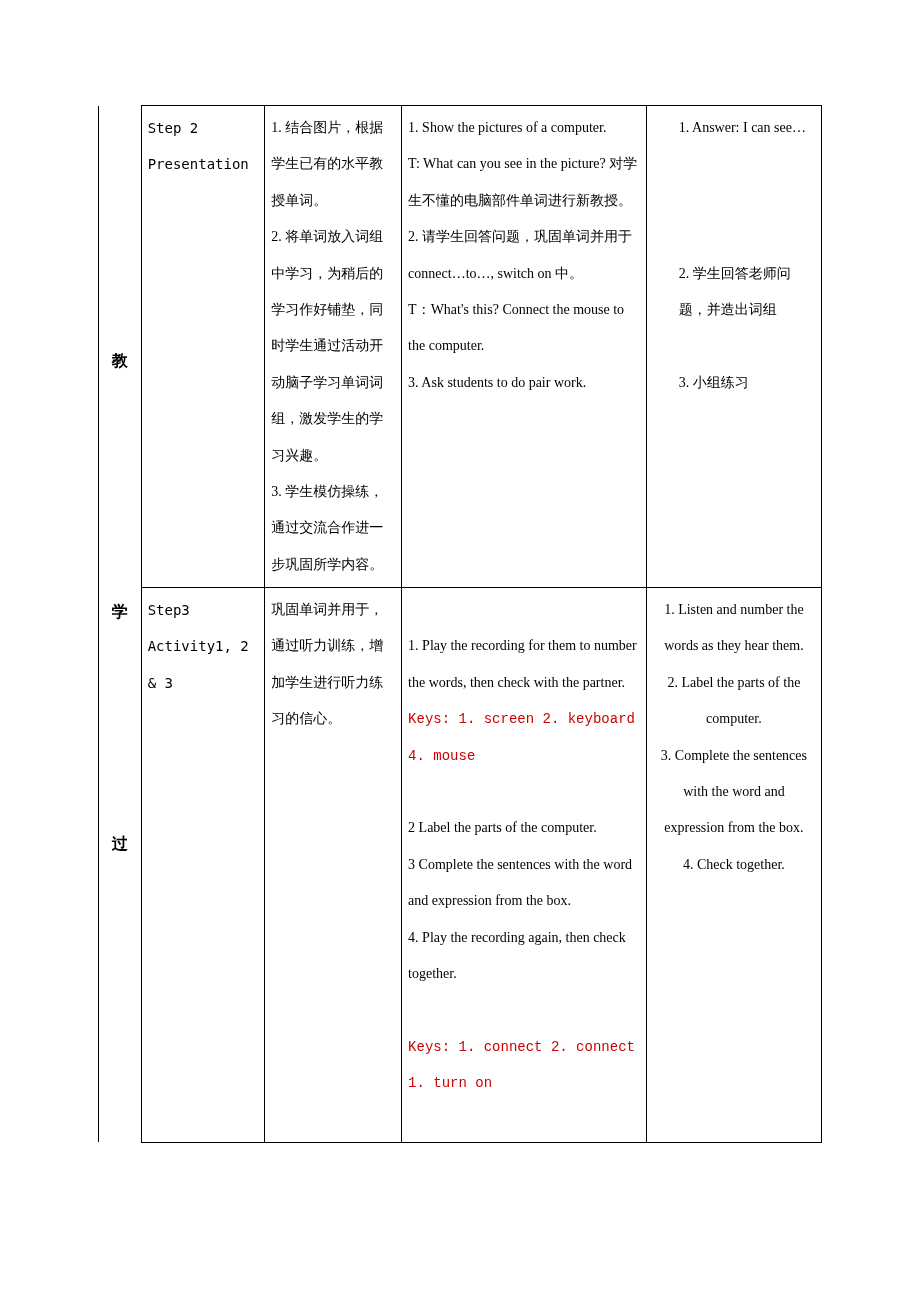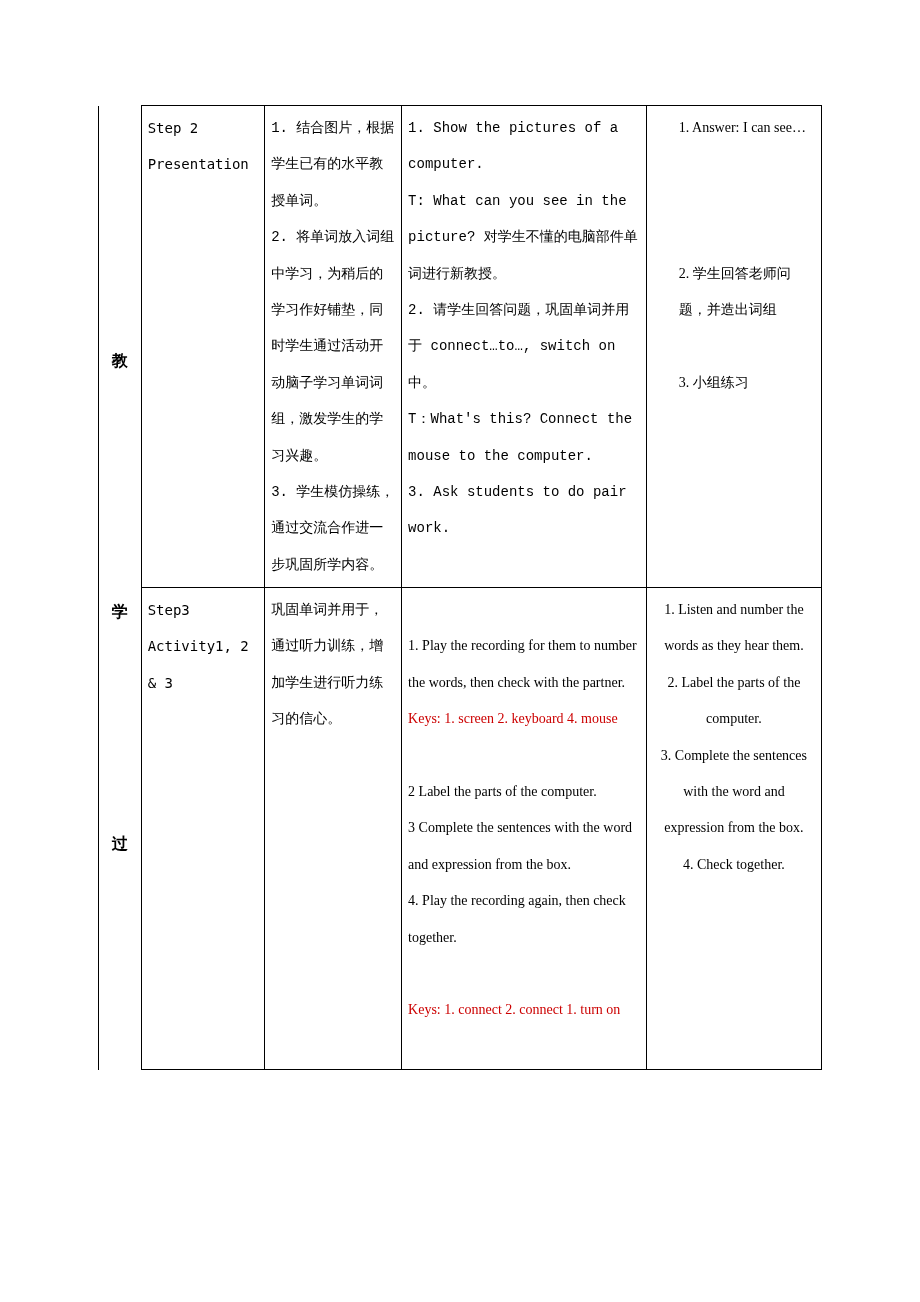--- a/index.html
+++ b/index.html
@@ -31,21 +31,21 @@
   .col0 { width: 38px; border-bottom: none; border-top: none; text-align: center; vertical-align: top; }
   .col0 .vchars { display: flex; flex-direction: column; justify-content: flex-start; align-items: center; height: 100%; font-weight: bold; font-size: 16px; padding-top: 230px; }
   .col0 .vchars span { display:block; }
   .col0 .vchars .gap { height: 210px; }
   .col0 .vchars .gap2 { height: 190px; }
   .col1 { width: 110px; }
   .col2 { width: 122px; }
   .col3 { width: 218px; }
   .col4 { width: 156px; }
   .mono { font-family: "Songti SC", "SimSun", monospace; }
-  .red { color: #cc0000; }
+  .red { color: #cc0000; font-family: Liberation Mono, monospace; }
   .page-wrap { position: relative; }
 </style>
 </head>
 <body>
 
 <div class="page-wrap">
 <div class="page">
   <table>
     <colgroup>
       <col class="col0">
@@ -60,24 +60,24 @@
         <div class="vchars">
           <span>教</span>
           <span class="gap"></span>
           <span>学</span>
           <span class="gap2"></span>
           <span>过</span>
         </div>
       </td>
       <td class="mono" style="white-space: pre-line;">Step 2
 Presentation</td>
-      <td style="white-space: pre-line; font-family: Liberation Mono, monospace;">1. 结合图片，根据学生已有的水平教授单词。
+      <td style="white-space: pre-line;">1. 结合图片，根据学生已有的水平教授单词。
 2. 将单词放入词组中学习，为稍后的学习作好铺垫，同时学生通过活动开动脑子学习单词词组，激发学生的学习兴趣。
 3. 学生模仿操练，通过交流合作进一步巩固所学内容。</td>
-      <td style="white-space: pre-line; font-family: Liberation Mono, monospace;">1. Show the pictures of a computer.
+      <td style="white-space: pre-line;">1. Show the pictures of a computer.
 T: What can you see in the picture? 对学生不懂的电脑部件单词进行新教授。
 2. 请学生回答问题，巩固单词并用于 connect…to…, switch on 中。
 T：What's this? Connect the mouse to the computer.
 3. Ask students to do pair work.</td>
       <td style="white-space: pre-line; padding-left: 32px;">1. Answer: I can see…
 
 
 
 2. 学生回答老师问题，并造出词组
 

